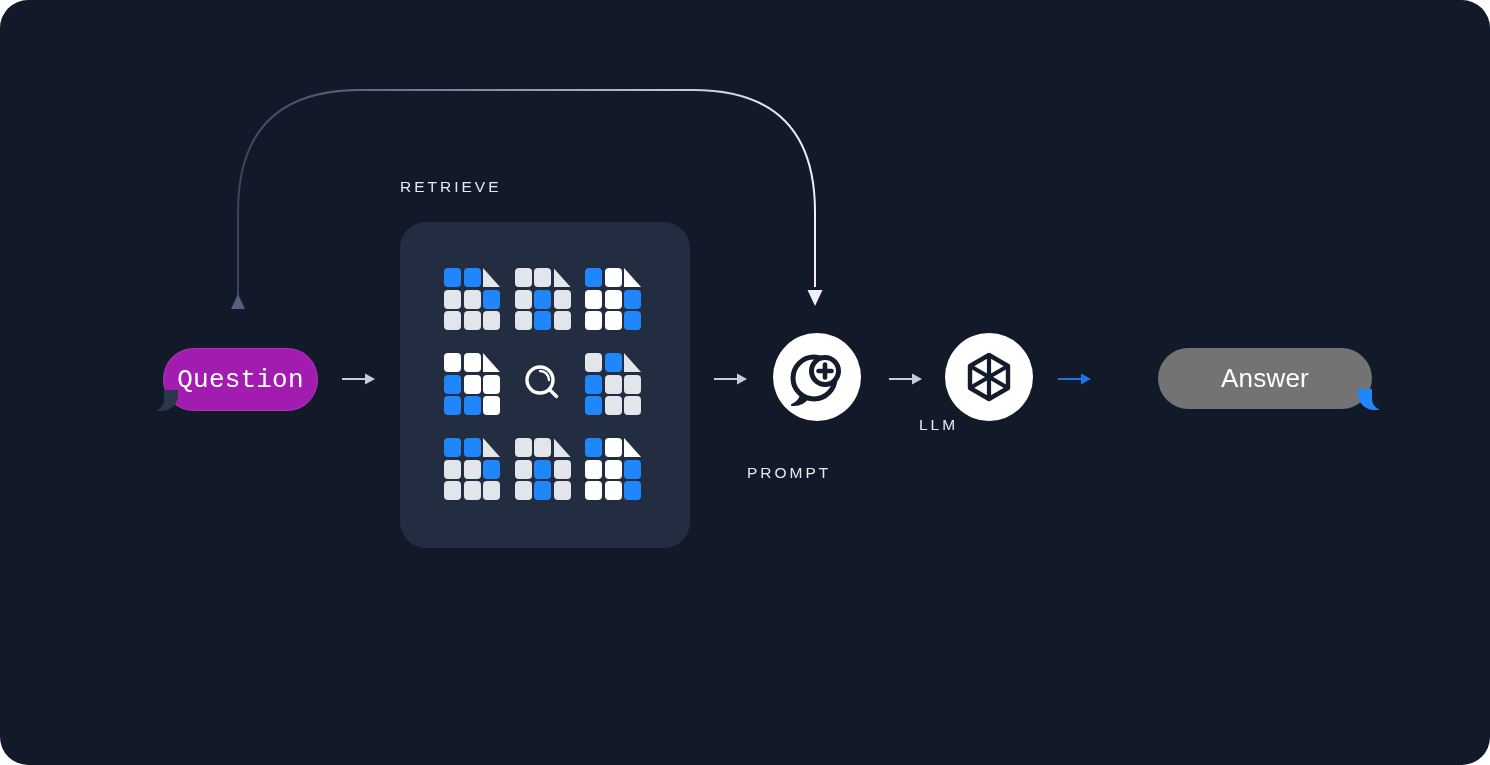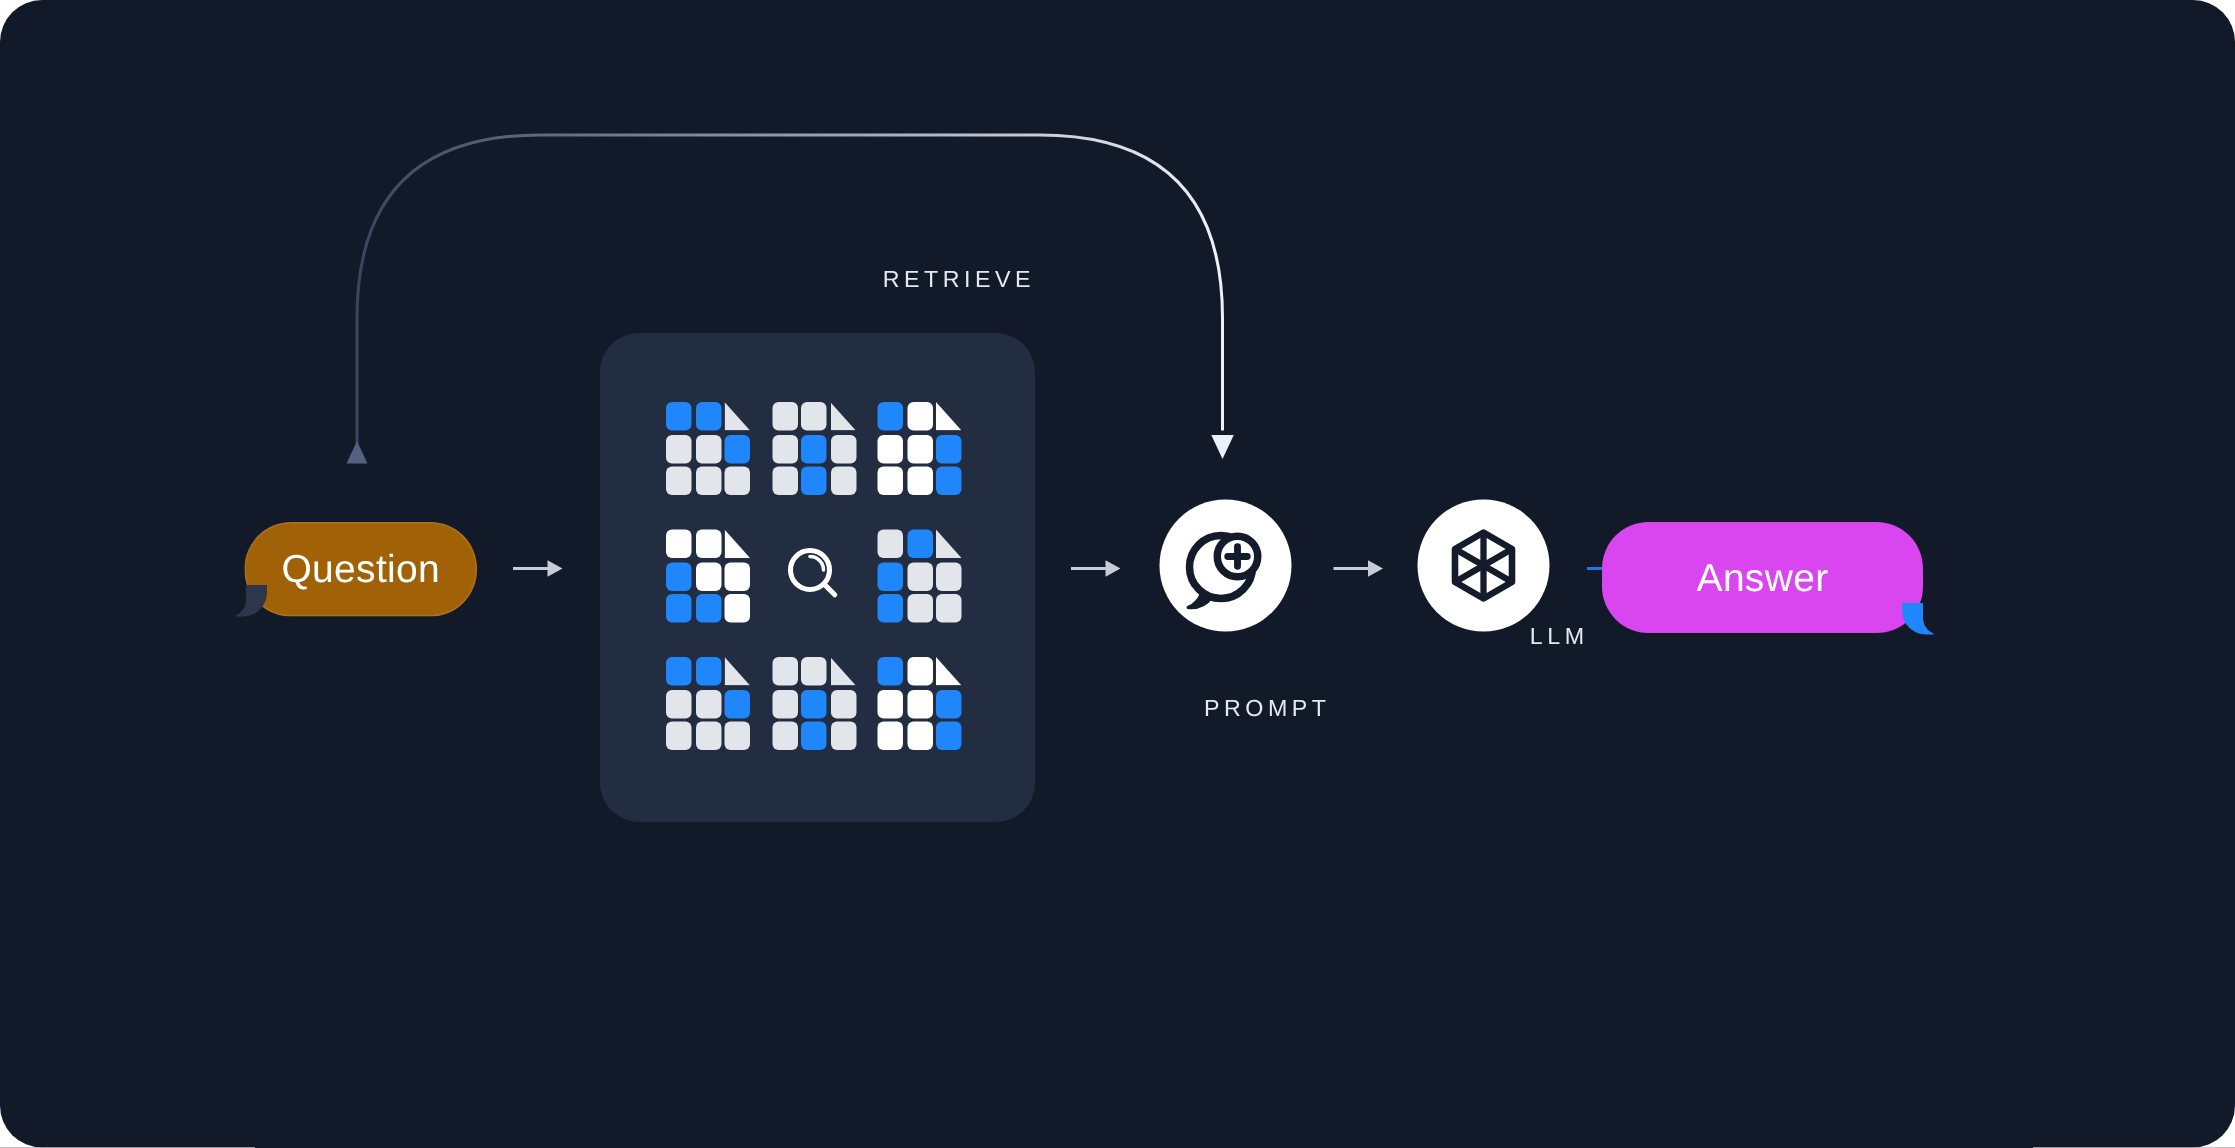--- a/index.html
+++ b/index.html
@@ -9,44 +9,44 @@
     background:#121a29;border-radius:28px;overflow:hidden;
   }
   .abs{position:absolute;}
   
   .bubble{
     position:absolute;display:flex;align-items:center;justify-content:center;
     border-radius:31px;color:#ffffff;font-size:26px;letter-spacing:.2px;
   }
   .bubble-question{
     left:163px;top:348px;width:153px;height:61px;
-    background:#a16207;border:1px solid rgba(255,255,255,.10);
+    background:#a21caf;border:1px solid rgba(255,255,255,.10);font-family:Liberation Mono, monospace;
   }
   .bubble-answer{
-    left:1068px;top:348px;width:214px;height:74px;
-    background:#d946ef;
+    left:1158px;top:348px;width:214px;height:61px;
+    background:#737373;
   }
   .bubble:before,.bubble:after{content:"";position:absolute;bottom:-1px;}
   .bubble-question:before{
     left:-7px;height:21px;width:21px;background:#2c374b;border-bottom-right-radius:16px;
   }
   .bubble-question:after{
     left:-11px;width:11px;height:22px;background:#121a29;border-bottom-right-radius:11px;
   }
   .bubble-answer:before{
     right:-7px;height:21px;width:21px;background:#1f87fb;border-bottom-left-radius:16px;
   }
   .bubble-answer:after{
     right:-11px;width:11px;height:22px;background:#121a29;border-bottom-left-radius:11px;
   }
   .bubble .txt{position:relative;z-index:2;}
   
   .caps-label{
     position:absolute;color:#e4e8ef;font-size:15.5px;font-weight:500;
-    letter-spacing:3px;text-align:right;
+    letter-spacing:3px;text-align:left;
   }
   
   .retrieve-box{
     position:absolute;left:400px;top:222px;width:290px;height:326px;
     background:#232d41;border-radius:26px;
     box-sizing:border-box;padding:46px 44px;
     display:grid;grid-template-columns:repeat(3,56px);grid-template-rows:repeat(3,62px);
     column-gap:14.5px;row-gap:23px;
   }
   .doc{

